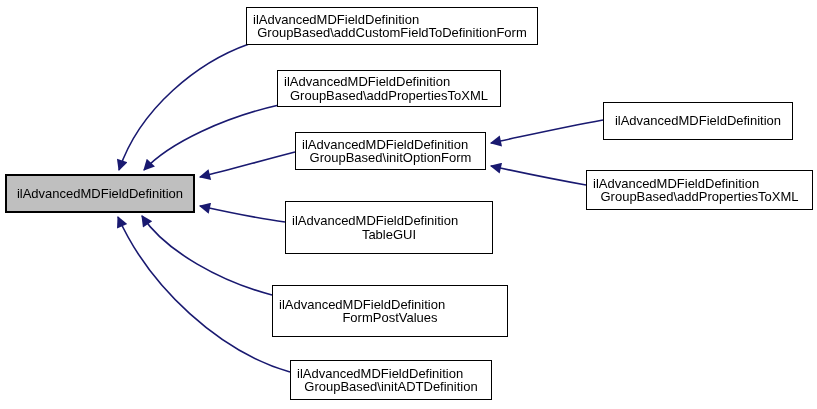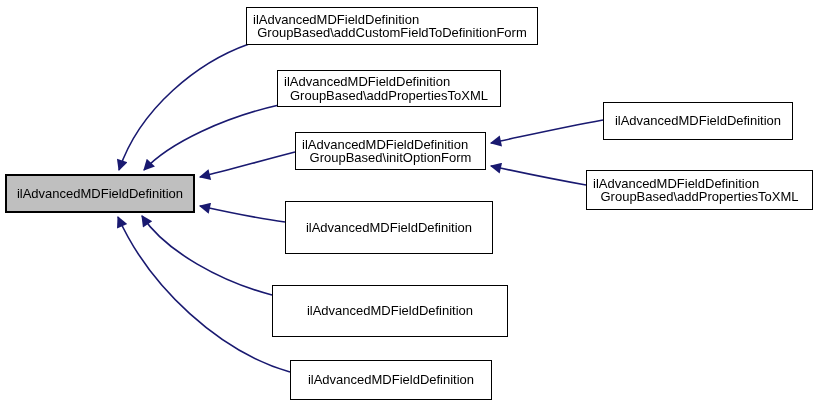--- a/index.html
+++ b/index.html
@@ -109,23 +109,26 @@
     <span class="line">ilAdvancedMDFieldDefinition</span>
   </div>
 
   <div id="n-updatecomplex" class="node">
     <span class="line">ilAdvancedMDFieldDefinition</span>
     <span class="line">GroupBased\addPropertiesToXML</span>
   </div>
 
   <div id="n-getfielddef" class="node">
     <span class="line">ilAdvancedMDFieldDefinition</span>
+    <span class="line">TableGUI</span>
   </div>
 
   <div id="n-importcustom" class="node">
     <span class="line">ilAdvancedMDFieldDefinition</span>
+    <span class="line">FormPostValues</span>
   </div>
 
   <div id="n-initadt" class="node">
     <span class="line">ilAdvancedMDFieldDefinition</span>
+    <span class="line">GroupBased\initADTDefinition</span>
   </div>
 
 </div>
 
 </body></html>

